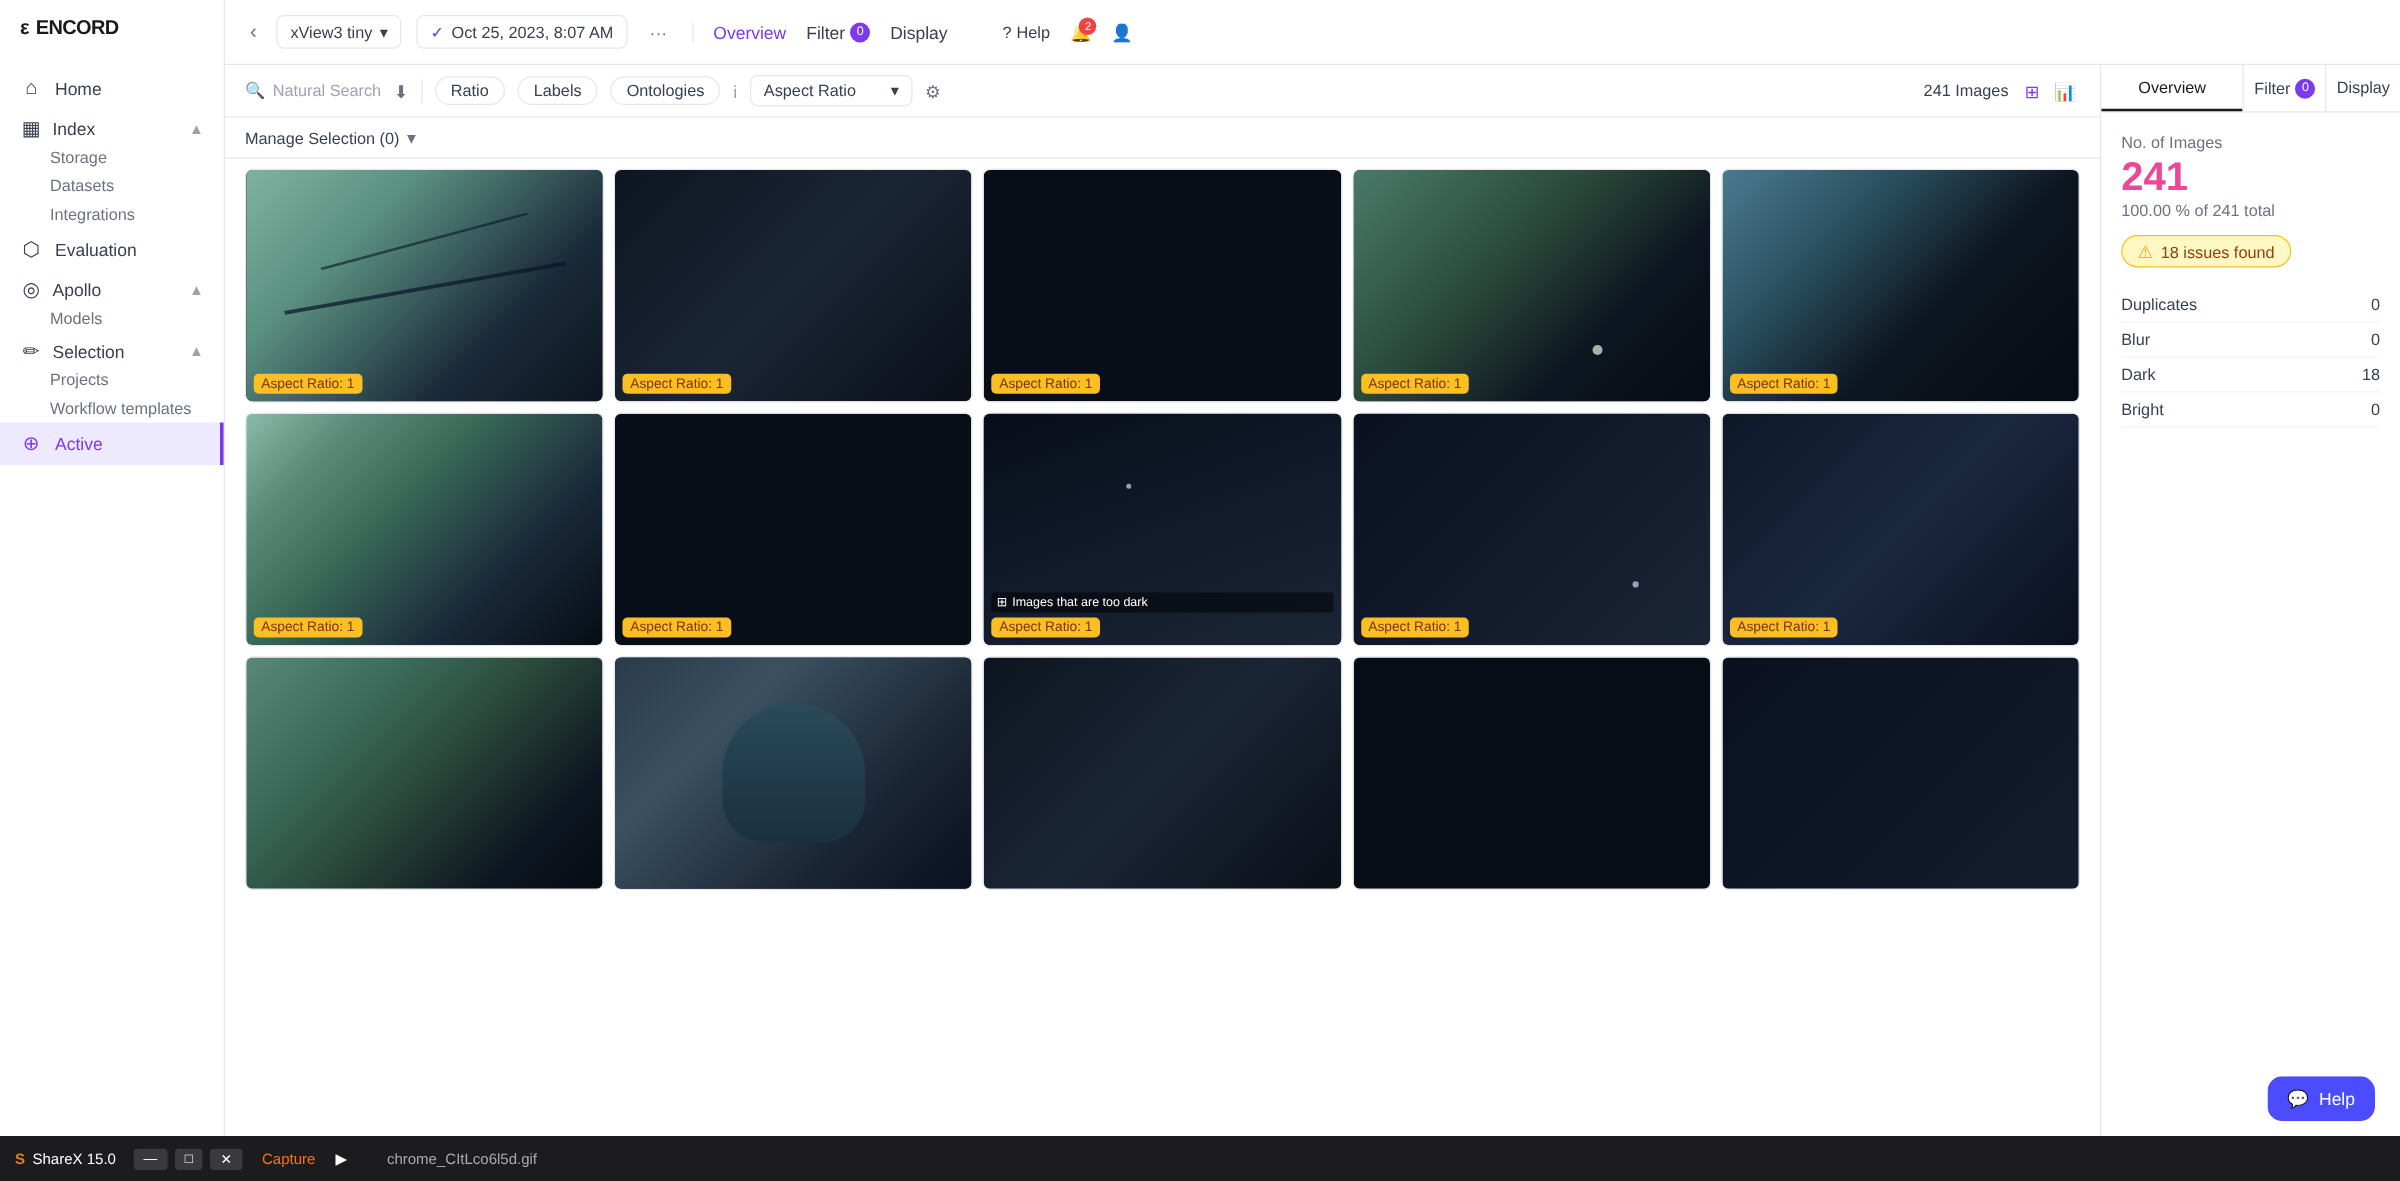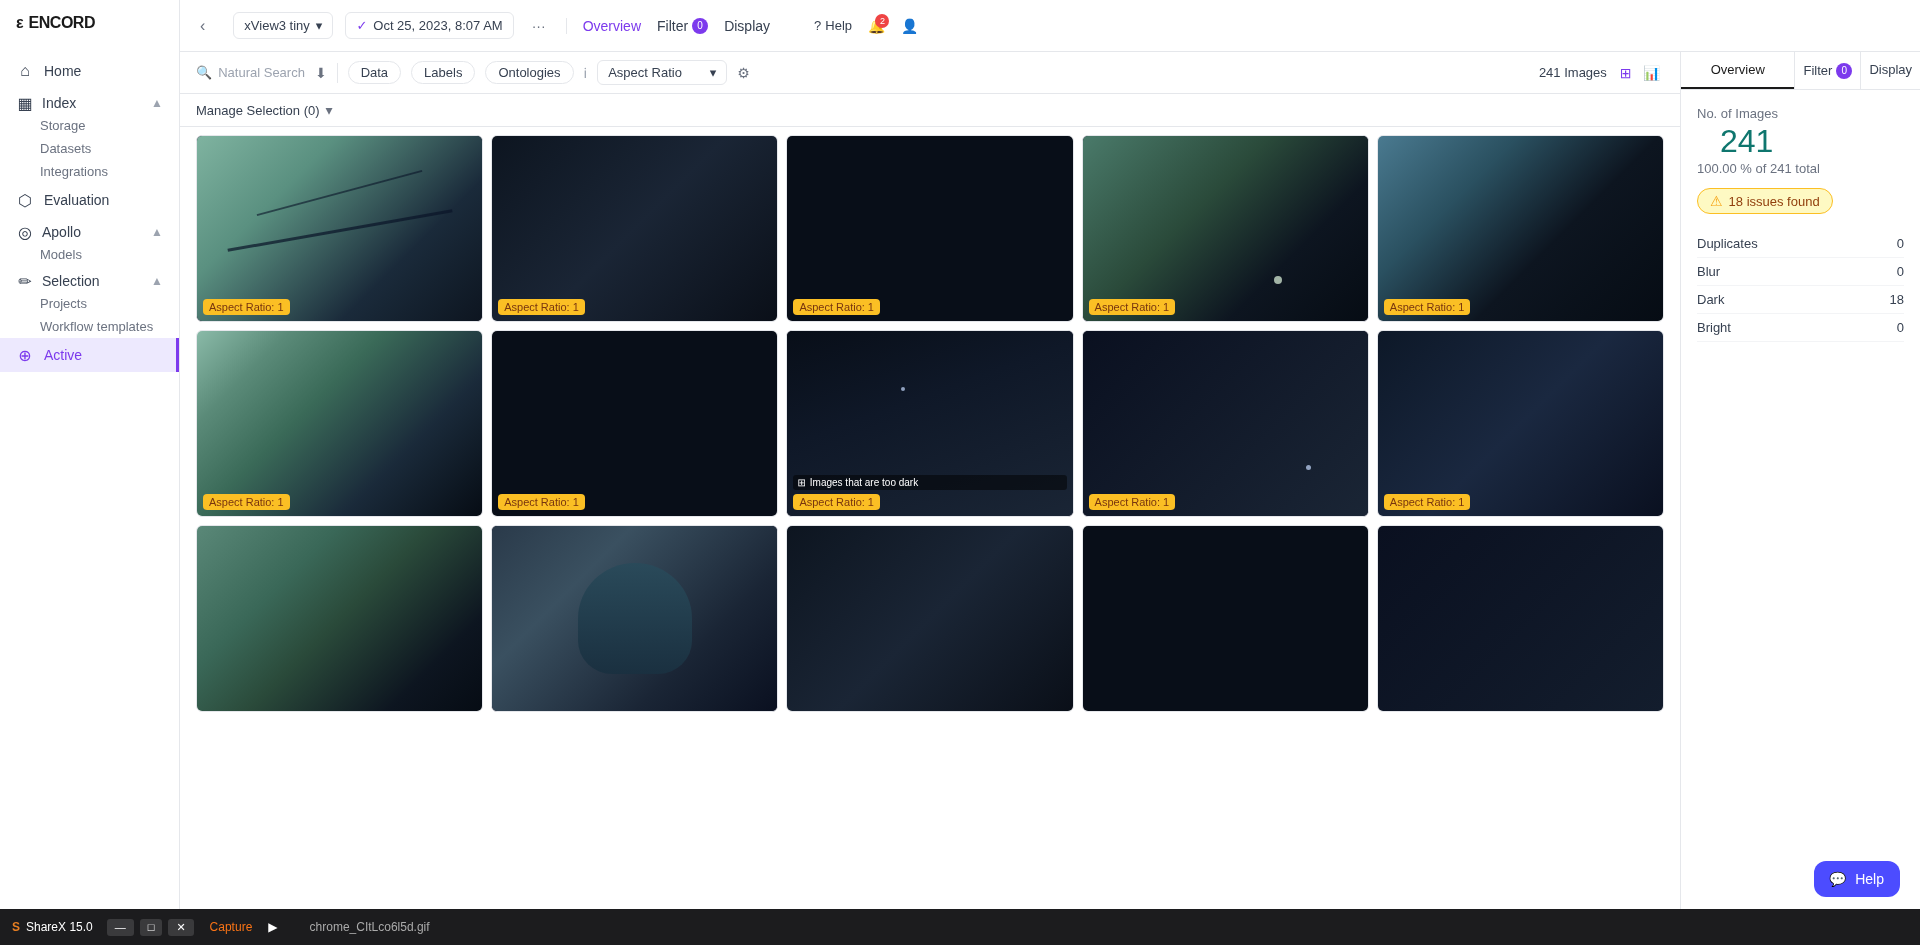--- a/index.html
+++ b/index.html
@@ -15,21 +15,21 @@
     .sidebar-section { padding: 6px 16px 2px; display: flex; align-items: center; justify-content: space-between; }
     .sidebar-sub { padding: 4px 16px 4px 40px; cursor: pointer; color: #6b7280; font-size: 13px; }
     .collapse-icon { cursor: pointer; color: #9ca3af; font-size: 12px; }
 
     
     .main { flex: 1; display: flex; flex-direction: column; overflow: hidden; }
 
     
     .topbar { display: flex; align-items: center; gap: 12px; padding: 10px 16px; border-bottom: 1px solid #e5e7eb; height: 52px; }
     .nav-back { cursor: pointer; color: #6b7280; font-size: 16px; padding: 4px; }
-    .project-selector { border: 1px solid #e5e7eb; border-radius: 6px; padding: 5px 10px; font-size: 13px; color: #374151; display: flex; align-items: center; gap: 6px; cursor: pointer; margin-left: 12px; }
+    .project-selector { border: 1px solid #e5e7eb; border-radius: 6px; padding: 5px 10px; font-size: 13px; color: #374151; display: flex; align-items: center; gap: 6px; cursor: pointer; }
     .tab-bar { display: flex; align-items: center; gap: 0; flex: 1; justify-content: center; }
     .tab { padding: 8px 16px; cursor: pointer; color: #6b7280; font-size: 14px; border-bottom: 2px solid transparent; }
     .tab.active { color: #7c3aed; border-bottom: 2px solid #7c3aed; font-weight: 500; }
     .tab-badge { background: #7c3aed; color: #fff; border-radius: 10px; padding: 1px 6px; font-size: 11px; margin-left: 4px; }
     .topbar-right { display: flex; align-items: center; gap: 10px; }
     .date-filter { display: flex; align-items: center; gap: 6px; border: 1px solid #e5e7eb; border-radius: 6px; padding: 5px 10px; font-size: 13px; color: #374151; cursor: pointer; }
     .date-filter .check { color: #7c3aed; }
     .more-btn { cursor: pointer; color: #6b7280; padding: 4px 8px; }
     .topbar-actions { display: flex; align-items: center; gap: 16px; padding: 0 16px; border-left: 1px solid #e5e7eb; }
     .action-btn { cursor: pointer; color: #374151; font-size: 14px; }
@@ -73,21 +73,21 @@
     
     .right-panel { width: 240px; border-left: 1px solid #e5e7eb; display: flex; flex-direction: column; overflow: hidden; flex-shrink: 0; }
     .right-panel-tabs { display: flex; border-bottom: 1px solid #e5e7eb; }
     .rp-tab { flex: 1; text-align: center; padding: 10px 6px; font-size: 13px; cursor: pointer; color: #6b7280; }
     .rp-tab.active { color: #1a1a1a; border-bottom: 2px solid #1a1a1a; font-weight: 500; }
     .rp-filter-btn { display: flex; align-items: center; gap: 4px; padding: 10px 8px; font-size: 13px; cursor: pointer; color: #374151; border-left: 1px solid #e5e7eb; }
     .rp-filter-badge { background: #7c3aed; color: #fff; border-radius: 50%; width: 16px; height: 16px; font-size: 10px; display: flex; align-items: center; justify-content: center; }
     .rp-display-btn { padding: 10px 8px; font-size: 13px; cursor: pointer; color: #374151; border-left: 1px solid #e5e7eb; }
     .right-panel-content { flex: 1; padding: 16px; overflow-y: auto; }
     .stat-label { font-size: 13px; color: #6b7280; margin-bottom: 4px; }
-    .stat-number { font-size: 32px; font-weight: 400; color: #0f766e; line-height: 1; margin-left: 23px; }
+    .stat-number { font-size: 32px; font-weight: 700; color: #ec4899; line-height: 1; }
     .stat-percent { font-size: 13px; color: #6b7280; margin-top: 4px; margin-bottom: 12px; }
     .issues-badge { display: inline-flex; align-items: center; gap: 6px; background: #fef9c3; border: 1px solid #fbbf24; border-radius: 20px; padding: 4px 12px; font-size: 13px; color: #92400e; font-weight: 500; margin-bottom: 16px; }
     .issues-icon { color: #f59e0b; font-size: 14px; }
     .issue-row { display: flex; justify-content: space-between; align-items: flex-start; padding: 6px 0; border-bottom: 1px solid #f3f4f6; }
     .issue-name { font-size: 13px; color: #374151; }
     .issue-count { font-size: 13px; color: #374151; font-weight: 500; }
 
     
     .taskbar { position: fixed; bottom: 0; left: 0; right: 0; background: #1c1c1e; color: #fff; height: 36px; display: flex; align-items: center; gap: 16px; padding: 0 12px; font-size: 12px; z-index: 100; }
     .taskbar-app { display: flex; align-items: center; gap: 6px; }
@@ -204,21 +204,21 @@
 
     <div class="grid-area">
 
       <div class="filter-bar">
         <div class="search-box">
           <span>🔍</span>
           <span style="color:#9ca3af;">Natural Search</span>
         </div>
         <span style="color:#6b7280;cursor:pointer;">⬇</span>
         <div class="divider-v"></div>
-        <div class="filter-tag">Data</div>
+        <div class="filter-tag">Ratio</div>
         <div class="filter-tag">Labels</div>
         <div class="filter-tag">Ontologies</div>
         <span class="info-icon">ℹ</span>
         <div class="aspect-select">
           <span>Aspect Ratio</span>
           <span style="margin-left:auto;">▾</span>
         </div>
         <span class="filter-adjust">⚙</span>
         <span class="image-count">241 Images</span>
         <div class="view-btns">

